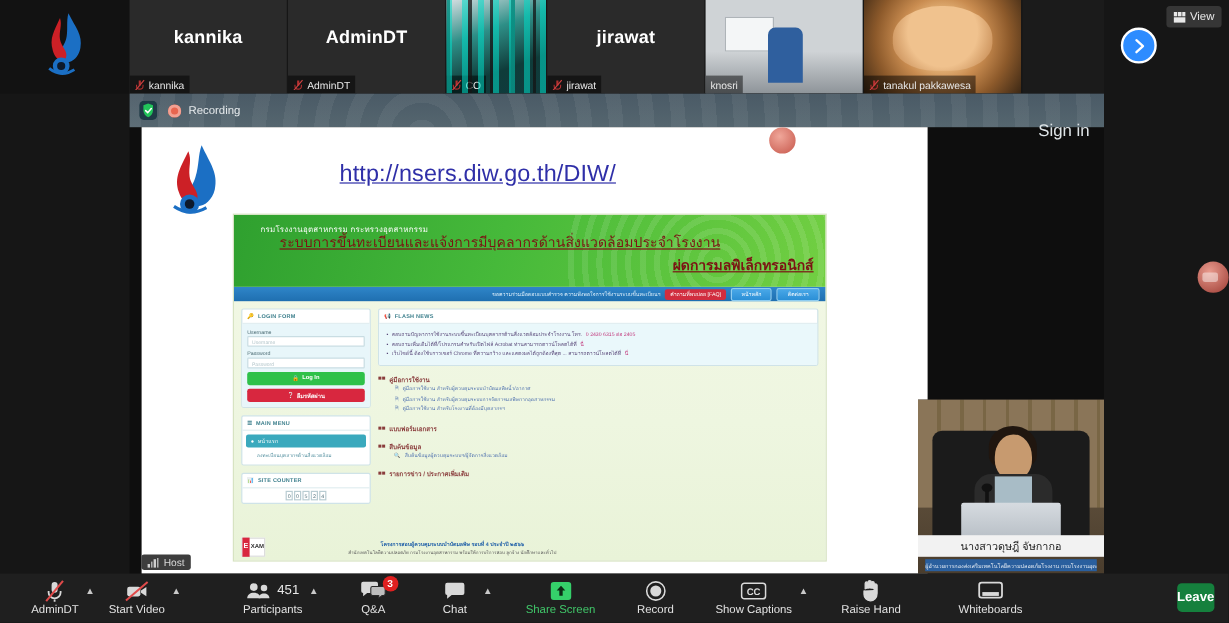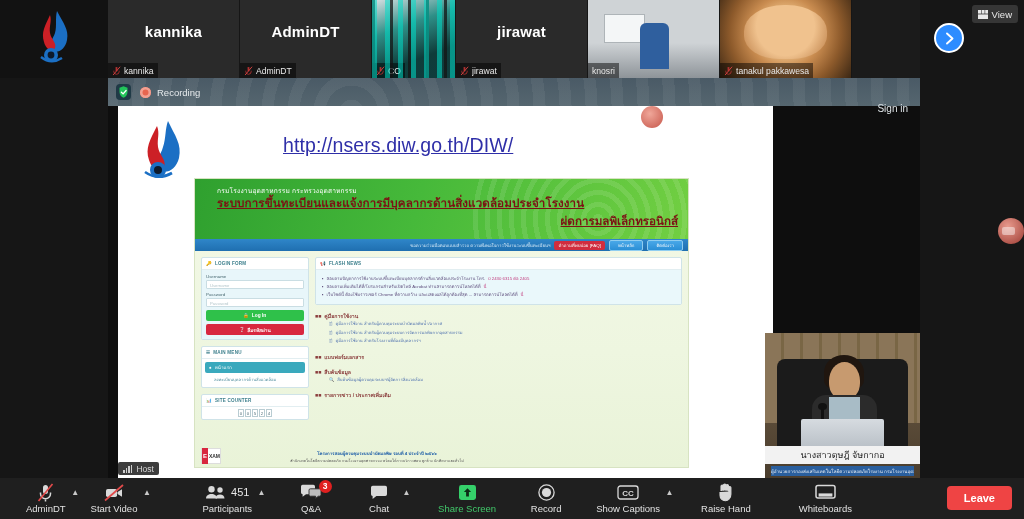--- a/index.html
+++ b/index.html
@@ -57,41 +57,41 @@
   .share-area { position: absolute; left: 108px; top: 78px; width: 812px; height: 400px; background: #0e0e0e; }
   .share-topbar { position: absolute; left: 0; top: 0; width: 812px; height: 28px;
     background: linear-gradient(180deg,#4a5a66 0%,#55666f 100%); display: flex; align-items: center; padding: 0 8px; }
   .share-topbar::before { content:""; position:absolute; inset:0;
     background: repeating-radial-gradient(circle at 30% 120%, rgba(255,255,255,.055) 0 12px, rgba(0,0,0,0) 12px 26px); }
   .shield { width: 15px; height: 16px; position: relative; z-index: 2; }
   .shield svg { display: block; }
   .rec-dot { width: 11px; height: 11px; border-radius: 50%; background: #e8654f; margin-left: 9px; position: relative; z-index: 2;
     box-shadow: inset 0 0 0 2.5px #f2a193; }
   .rec-label { color: #e6eaec; font-size: 9.5px; margin-left: 6px; position: relative; z-index: 2; }
-  .sign-in { margin-left: auto; color: #dfe5e8; font-size: 10px; position: relative; z-index: 2; padding-right: 4px; margin-top: 32px; }
+  .sign-in { margin-left: auto; color: #dfe5e8; font-size: 14px; position: relative; z-index: 2; padding-right: 4px; margin-top: 32px; }
 
   .doc { position: absolute; left: 10px; top: 28px; width: 655px; height: 372px; background: #fff; overflow: hidden; }
   .doc-logo { position: absolute; left: 14px; top: 12px; width: 62px; height: 80px; }
   .doc-logo svg { width: 62px; height: 64px; display: block; }
   .doc-url { position: absolute; left: 165px; top: 28px; font-size: 19.5px; color: #2f2fa8;
     text-decoration: underline; letter-spacing: .1px; }
   .red-blob { position: absolute; right: 110px; top: 0px; width: 22px; height: 22px; border-radius: 50%;
     background: radial-gradient(circle at 40% 35%, #f0a79a, #c6564a); }
 
   .site { position: absolute; left: 76px; top: 72px; width: 495px; height: 290px;
     background: linear-gradient(180deg,#f3f8e6 0%,#eef6e0 60%,#e9f3d8 100%);
     border: 1px solid #d7e3c2; overflow: hidden; }
   .site-banner { position: relative; height: 60px;
     background: linear-gradient(105deg,#2fa02f 0%,#46b93a 45%,#72cf42 100%); overflow: hidden; }
   .site-banner::after { content:""; position:absolute; right:-40px; top:-60px; width: 260px; height: 200px;
     border-radius: 50%;
     background: repeating-radial-gradient(circle at 50% 50%, rgba(255,255,255,.10) 0 5px, rgba(0,0,0,0) 5px 12px); }
   .bn-sub { position: absolute; left: 22px; top: 6px; color: #ffffff; font-size: 6.6px; letter-spacing: .2px; z-index: 2; }
-  .bn-main { position: absolute; left: 22px; top: 17px; right: 8px; color: #7b1414; font-size: 11.6px;
-    font-weight: bold; text-decoration: underline; letter-spacing: .1px; z-index: 2; line-height: 1.25; }
+  .bn-main { position: absolute; left: 38px; top: 17px; right: 8px; color: #7b1414; font-size: 11.6px;
+    font-weight: normal; text-decoration: underline; letter-spacing: .1px; z-index: 2; line-height: 1.25; }
   .bn-main2 { position: absolute; right: 10px; top: 33px; color: #7b1414; font-size: 11.6px;
     font-weight: bold; text-decoration: underline; z-index: 2; }
   .site-navbar { height: 12px; background: linear-gradient(180deg,#2f86c9,#1f6fb0);
     display: flex; align-items: center; justify-content: flex-end; gap: 4px; padding: 0 5px; }
   .nav-note { color: #dff0fb; font-size: 4.4px; }
   .nav-faq { background: #d12d3f; color: #fff; font-size: 4.4px; padding: 1px 4px; border-radius: 2px; }
   .nav-btn { background: linear-gradient(180deg,#49a8e8,#2b8fd6); color: #fff; font-size: 4.4px;
     padding: 1px 8px; border-radius: 2px; border: 1px solid #8fcdf0; }
 
   .site-body { display: flex; gap: 6px; padding: 6px; }
@@ -174,21 +174,21 @@
     height: 41px; min-width: 52px; padding: 0 8px; color: #e2e2e2; }
   .tb-ico { height: 19px; display: flex; align-items: center; justify-content: center; position: relative; }
   .tb-lbl { font-size: 9.5px; line-height: 12px; margin-top: 1px; white-space: nowrap; }
   .tb-caret { width: 9px; height: 41px; display: flex; align-items: center; justify-content: center;
     color: #c9c9c9; font-size: 8px; padding-bottom: 12px; margin-left: -3px; margin-right: 3px; }
   .badge { position: absolute; top: -3px; right: -9px; min-width: 13px; height: 13px; border-radius: 7px;
     background: #e02020; color: #fff; font-size: 8.5px; font-weight: bold;
     display: flex; align-items: center; justify-content: center; padding: 0 3px; }
   .cnt { font-size: 11px; color: #e8e8e8; margin-left: 4px; }
   .share-label { color: #41c86a !important; }
-  .leave-btn { position: absolute; right: 12px; top: 8px; height: 24px; padding: 0 17px; background: #ef4444;
+  .leave-btn { position: absolute; right: 12px; top: 8px; height: 24px; padding: 0 0; background: #15803d;
     color: #fff; font-size: 11px; font-weight: bold; border-radius: 4px; display: flex; align-items: center; }
   .spacer-l { width: 18px; }
   .gap { width: 40px; }
   .gap-s { width: 16px; }
 </style>
 </head>
 <body>
 
 <div id="app">
 

